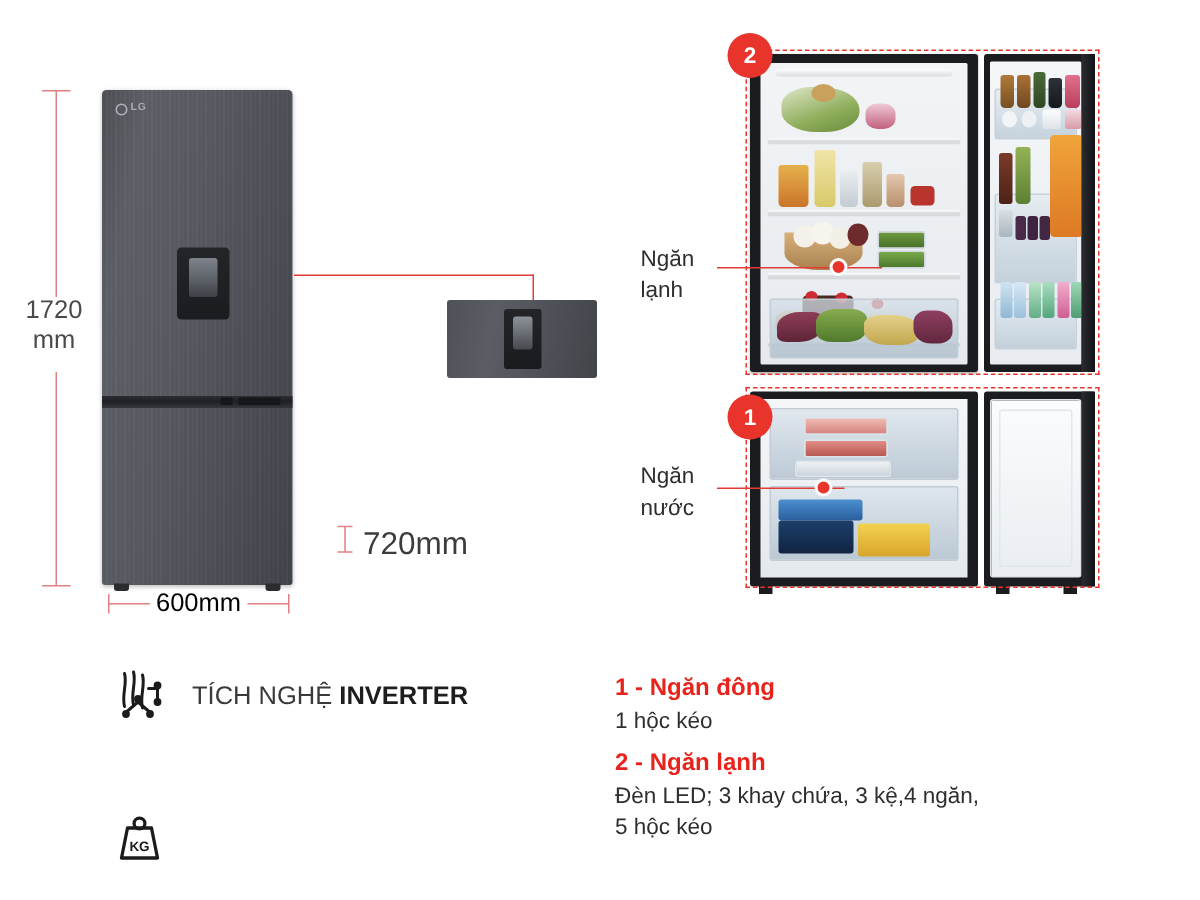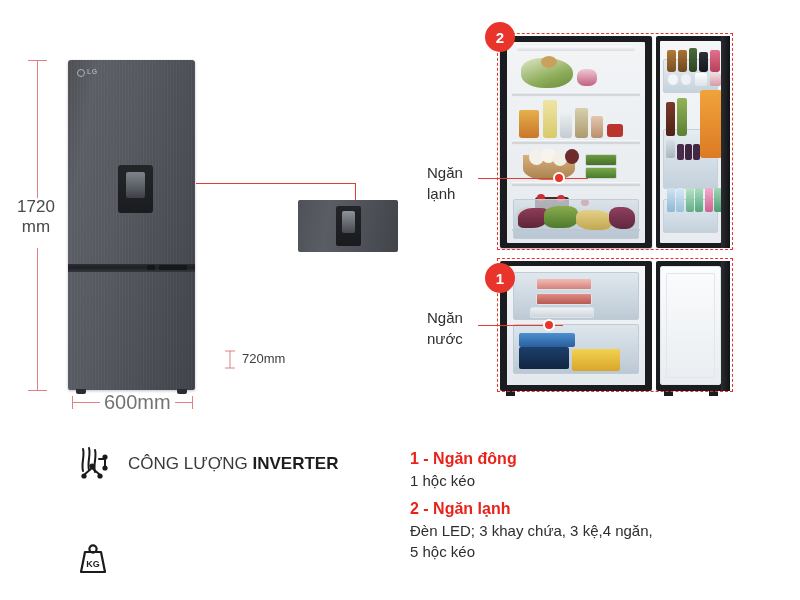--- a/index.html
+++ b/index.html
@@ -25,21 +25,21 @@
     position: absolute; left: 4px; width: 64px; text-align: center;
     font-size: 17px; color: #4a4a4a; line-height: 20px;
   }
   .dim-hline {
     position: absolute; height: 1px; background: #e08080;
   }
   .dim-cap-v {
     position: absolute; width: 1px; height: 13px; background: #e08080;
   }
   .dim-label-h {
-    position: absolute; font-size: 20px; color: #737373; background: #fff;
+    position: absolute; font-size: 17px; color: #000000; background: #fff;
     padding: 0 4px; line-height: 18px;
   }
 
   
   .fridge-closed {
     position: absolute; left: 68px; top: 60px; width: 127px; height: 330px;
     border-radius: 3px 3px 2px 2px;
     background: linear-gradient(100deg,#4d4f55 0%,#5b5e64 16%,#55585e 42%,#4a4d53 72%,#3f4248 100%);
     box-shadow: 0 1px 3px rgba(0,0,0,.25);
   }
@@ -260,21 +260,21 @@
     <div class="dim-cap-v" style="left:192px; top:396px;"></div>
     <div class="dim-label-h" style="left:100px; top:393px;">600mm</div>
   </div>
 
   <div>
     <svg class="abs" style="left:224px; top:350px;" width="12" height="20">
       <line x1="1" y1="1" x2="11" y2="1" stroke="#e08080" stroke-width="1"></line>
       <line x1="6" y1="1" x2="6" y2="18" stroke="#e08080" stroke-width="1"></line>
       <line x1="1" y1="18" x2="11" y2="18" stroke="#e08080" stroke-width="1"></line>
     </svg>
-    <div class="abs" style="left:242px; top:351px; font-size:13px; color:#3c3c3c;">720mm</div>
+    <div class="abs" style="left:242px; top:351px; font-size:21px; color:#3c3c3c;">720mm</div>
   </div>
 
   <div class="open-unit">
 
     <div class="cab-body">
       <div class="cab-inner">
         <div class="ceil-light"></div>
 
         <div class="shelf" style="top:50px;"></div>
         <div class="food" style="left:14px; top:16px; width:52px; height:30px; background:linear-gradient(160deg,#dfe6c9,#8fae5b 60%,#6b8c3e); border-radius:40% 50% 45% 45%;"></div>
@@ -407,21 +407,21 @@
         <g fill="#1b1b1b">
           <circle cx="12" cy="33" r="2.6"></circle>
           <circle cx="20" cy="23" r="2.6"></circle>
           <circle cx="28" cy="33" r="2.6"></circle>
           <circle cx="33" cy="14" r="2.6"></circle>
           <circle cx="33" cy="25" r="2.6"></circle>
         </g>
       </svg>
     </div>
     <div class="spec-txt">
-      <span>CÔNG LƯỢNG </span><b>INVERTER</b>
+      <span>TÍCH NGHỆ </span><b>INVERTER</b>
     </div>
   </div>
 
 
   <div class="spec-row" style="left:72px; top:538px;">
     <div class="spec-ico">
       <svg width="42" height="42" viewBox="0 0 42 42">
         <path d="M13 14 L29 14 L33 34 L9 34 Z" fill="none" stroke="#1b1b1b" stroke-width="2.2" stroke-linejoin="round"></path>
         <circle cx="21" cy="11" r="3.6" fill="none" stroke="#1b1b1b" stroke-width="2.2"></circle>
         <text x="21" y="29" font-family="'Liberation Sans',sans-serif" font-size="9" font-weight="bold" fill="#1b1b1b" text-anchor="middle">KG</text>

